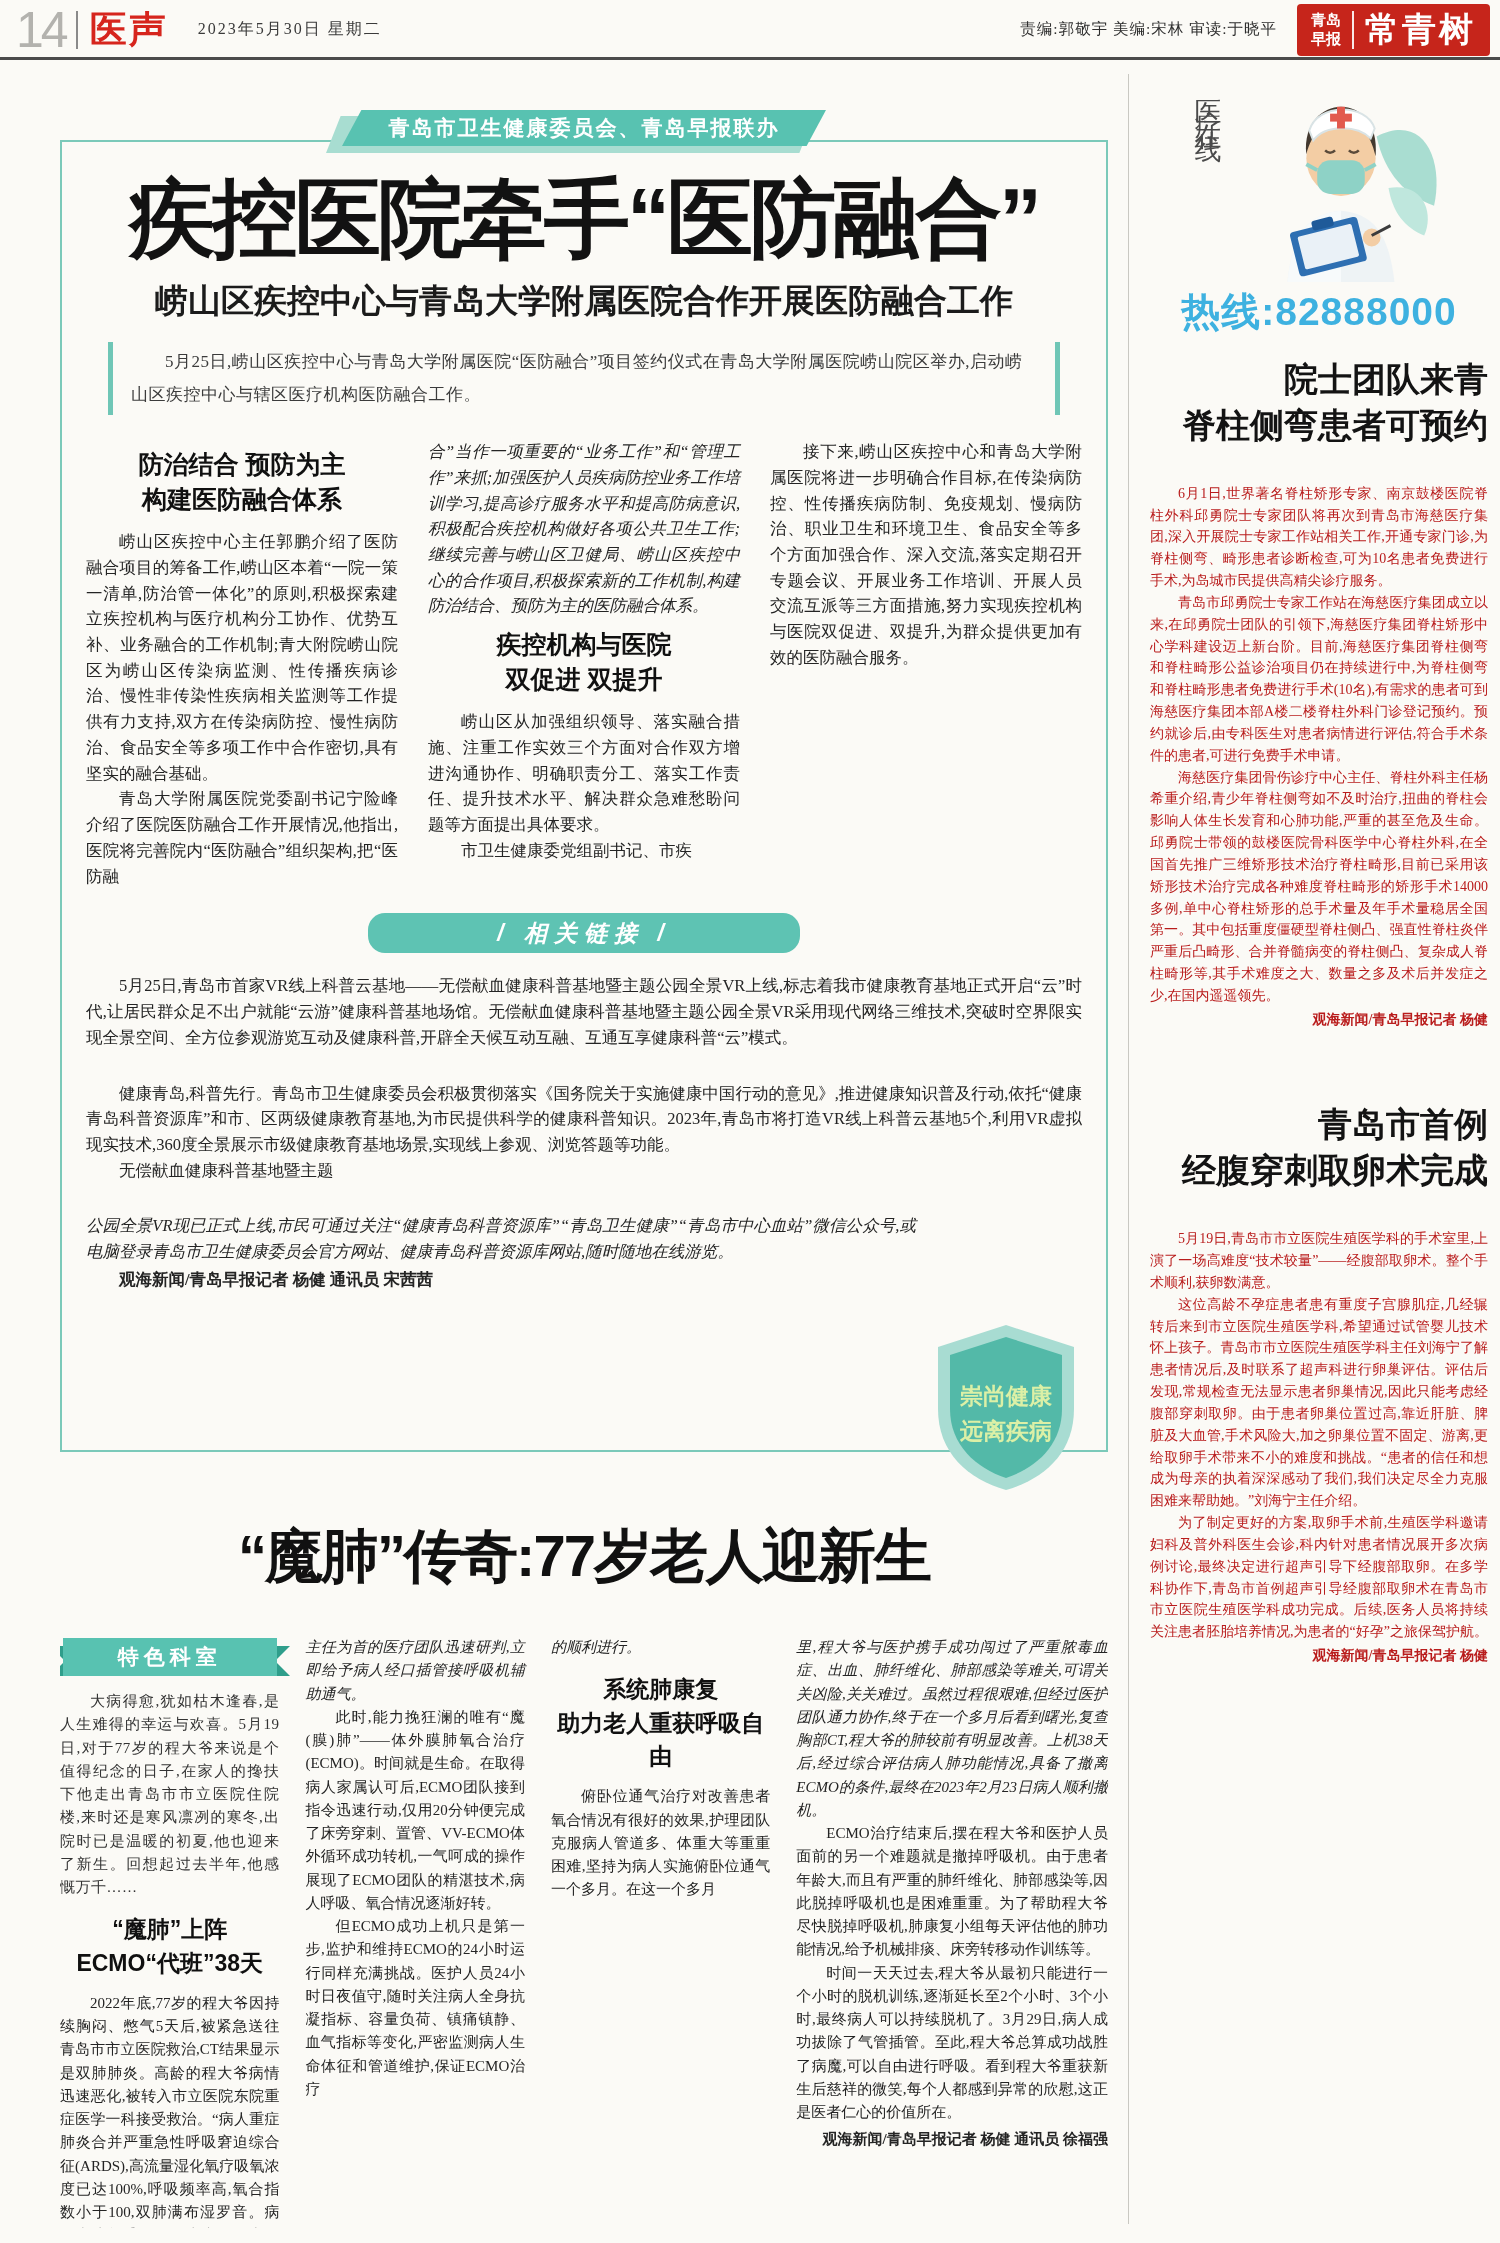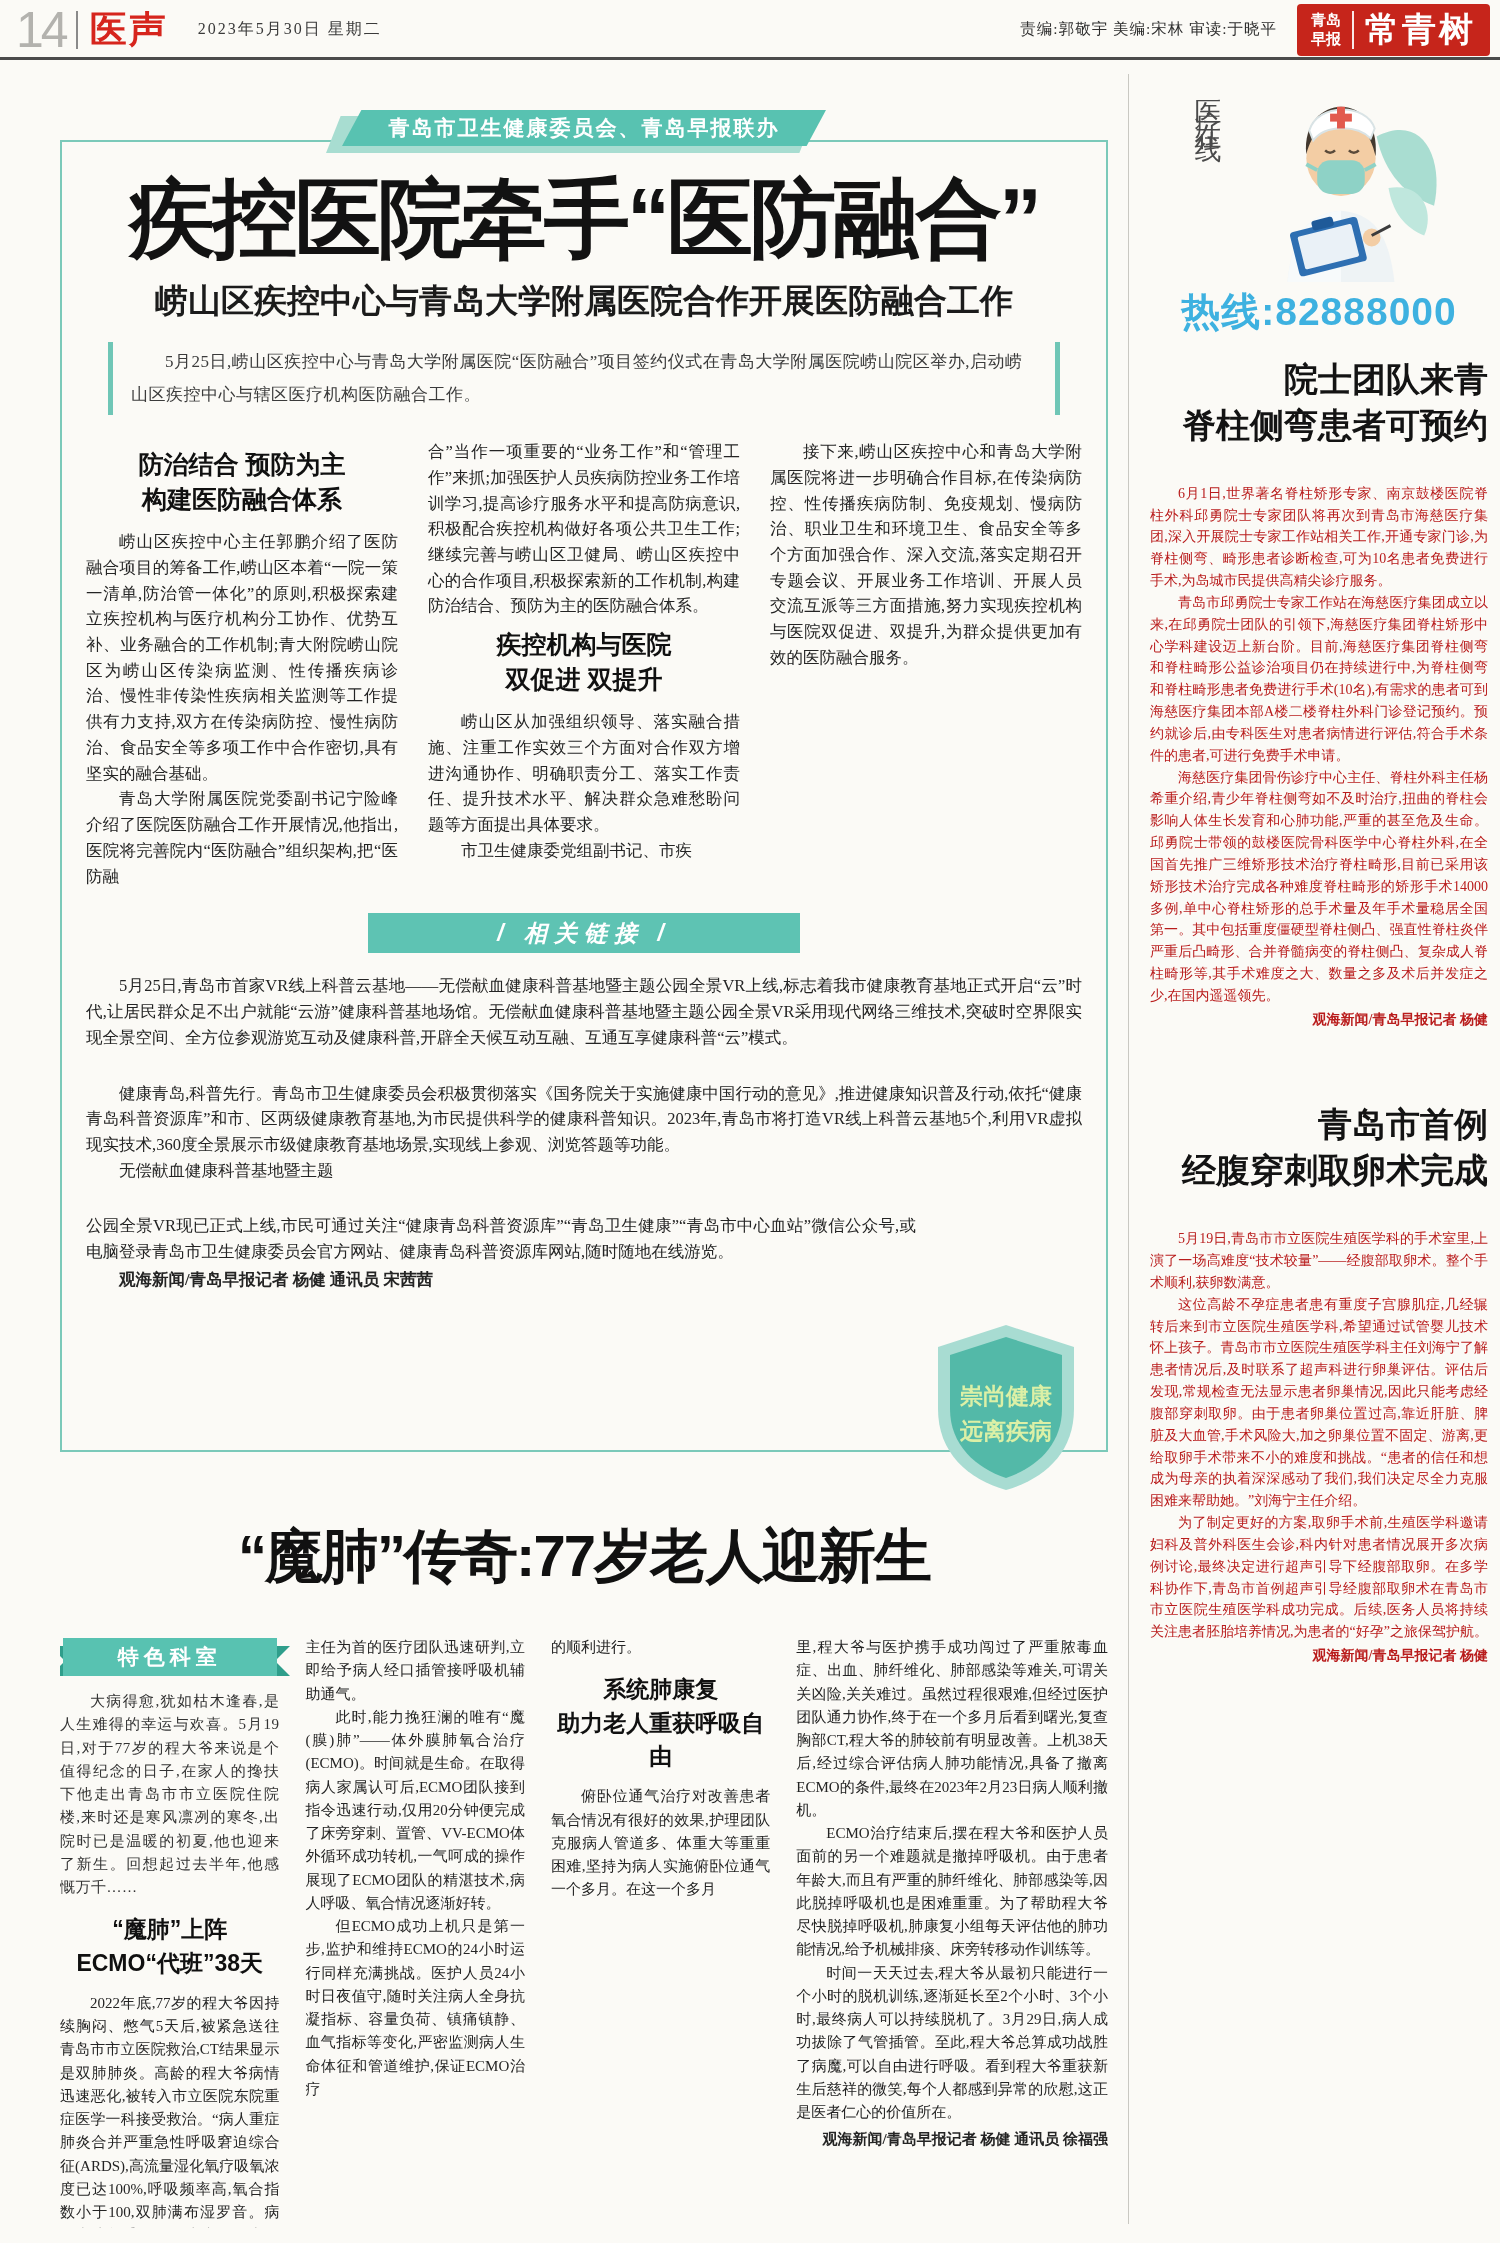--- a/index.html
+++ b/index.html
@@ -32,27 +32,27 @@
             color:#fff;font:700 21px "Liberation Sans",sans-serif;letter-spacing:2px;}
   .main-title{margin:30px 6px 0;text-align:center;font:900 86px/1.08 "Liberation Sans",sans-serif;
             letter-spacing:-3px;color:#121212;}
   .main-subtitle{margin-top:16px;text-align:center;font:700 33px/1.2 "Liberation Sans",sans-serif;color:#1b1b1b;}
   .lead{width:952px;margin:22px auto 0;box-sizing:border-box;border-left:5px solid #6fc6b6;
         border-right:5px solid #6fc6b6;padding:4px 18px;font-size:17px;line-height:1.9;
         color:#3b3b3b;text-indent:2em;letter-spacing:.5px;}
   .cols{display:flex;gap:30px;padding:0 24px;margin-top:24px;}
   .col{flex:1;font-size:16.5px;line-height:1.56;text-align:justify;color:#242424;}
   .para{margin:0;text-indent:2em;}
-  .cont{margin:0;text-indent:0;}
+  .cont{margin:0;text-indent:0;font-style:italic;}
   .col-head{font:800 25px/1.4 "Liberation Sans",sans-serif;text-align:center;margin:8px 0 12px;color:#101010;}
   .col-head span{display:block;}
   
   .rel-badge{width:432px;height:40px;margin:24px auto 0;background:#5ec3b3;color:#fff;
              display:flex;align-items:center;justify-content:center;
-             font:700 italic 23px "Liberation Sans",sans-serif;letter-spacing:7px;}
+             font:700 italic 23px "Liberation Sans",sans-serif;letter-spacing:7px;border-radius:17px;}
   .rel-title{text-align:center;font:900 46px/1.15 "Liberation Sans",sans-serif;margin-top:14px;
              letter-spacing:-1px;color:#151515;}
   .rel-cols{display:flex;gap:30px;padding:0 24px;margin-top:18px;}
   .shield-wrap{float:right;width:152px;height:172px;margin:0 0 4px 14px;margin-top:108px;position:relative;}
   .shield-text{position:absolute;top:58px;left:0;right:0;text-align:center;
                font:800 23px/1.5 "Liberation Sans",sans-serif;color:#dcf0a6;}
   .shield-text span{display:block;}
   .credit-inline{margin:2px 0 0;text-indent:2em;font-weight:700;}
   
   .feature{position:absolute;left:60px;top:1476px;width:1048px;height:752px;overflow:hidden;}

